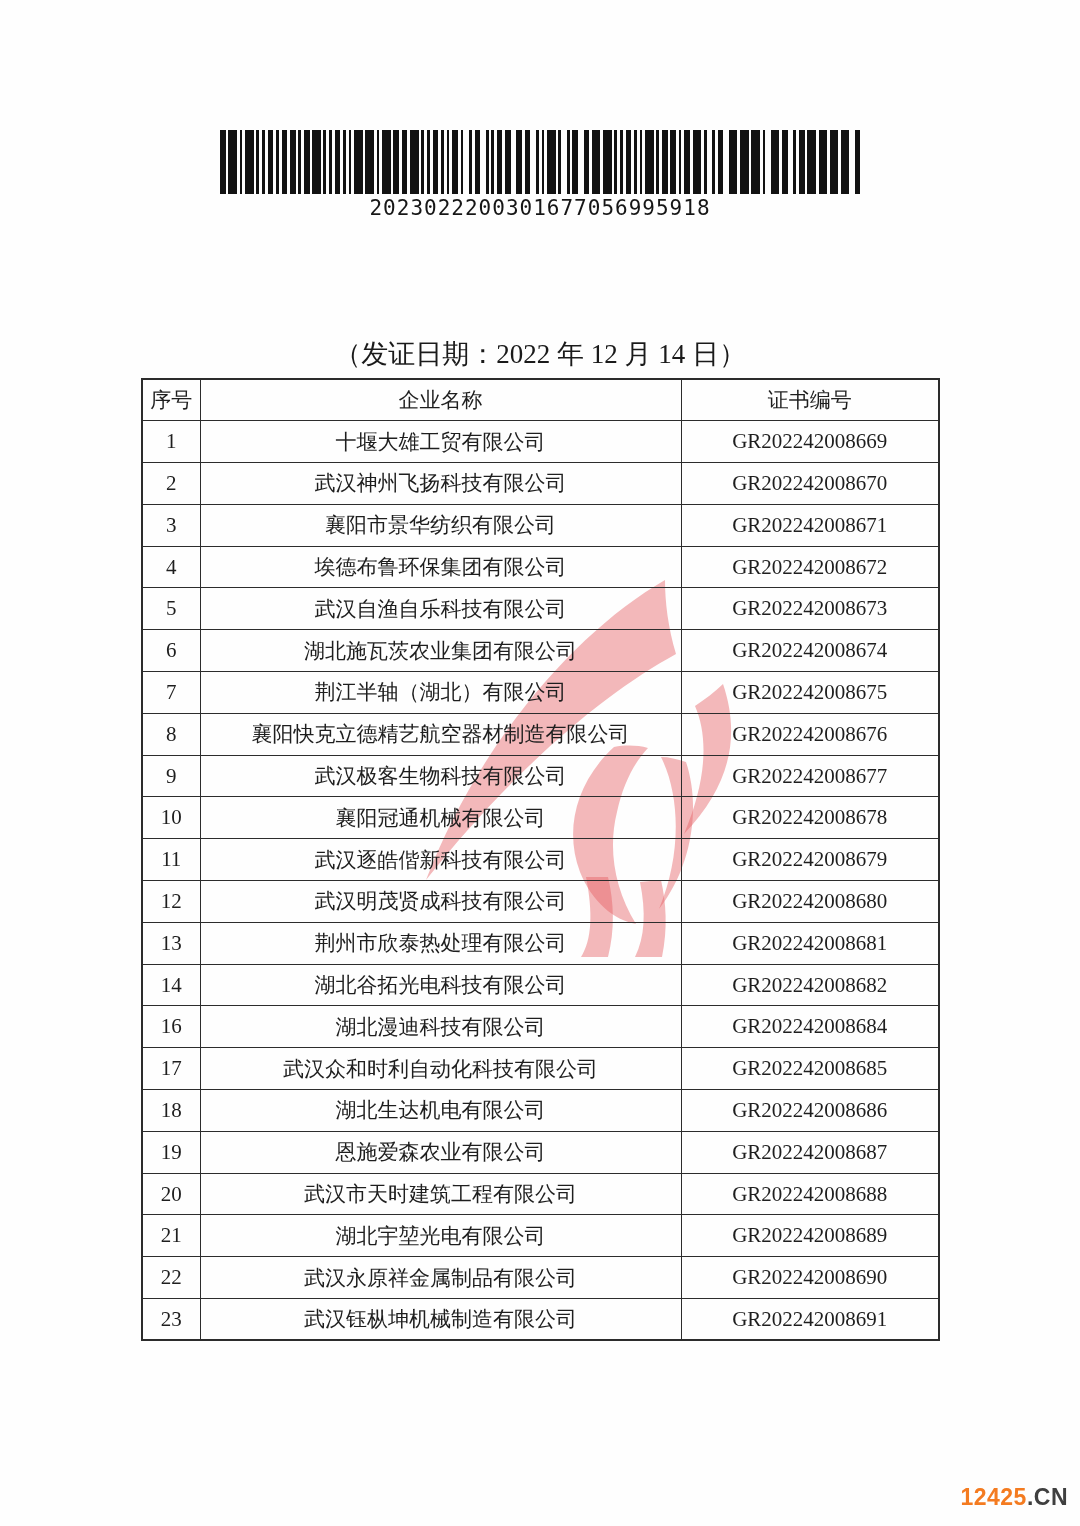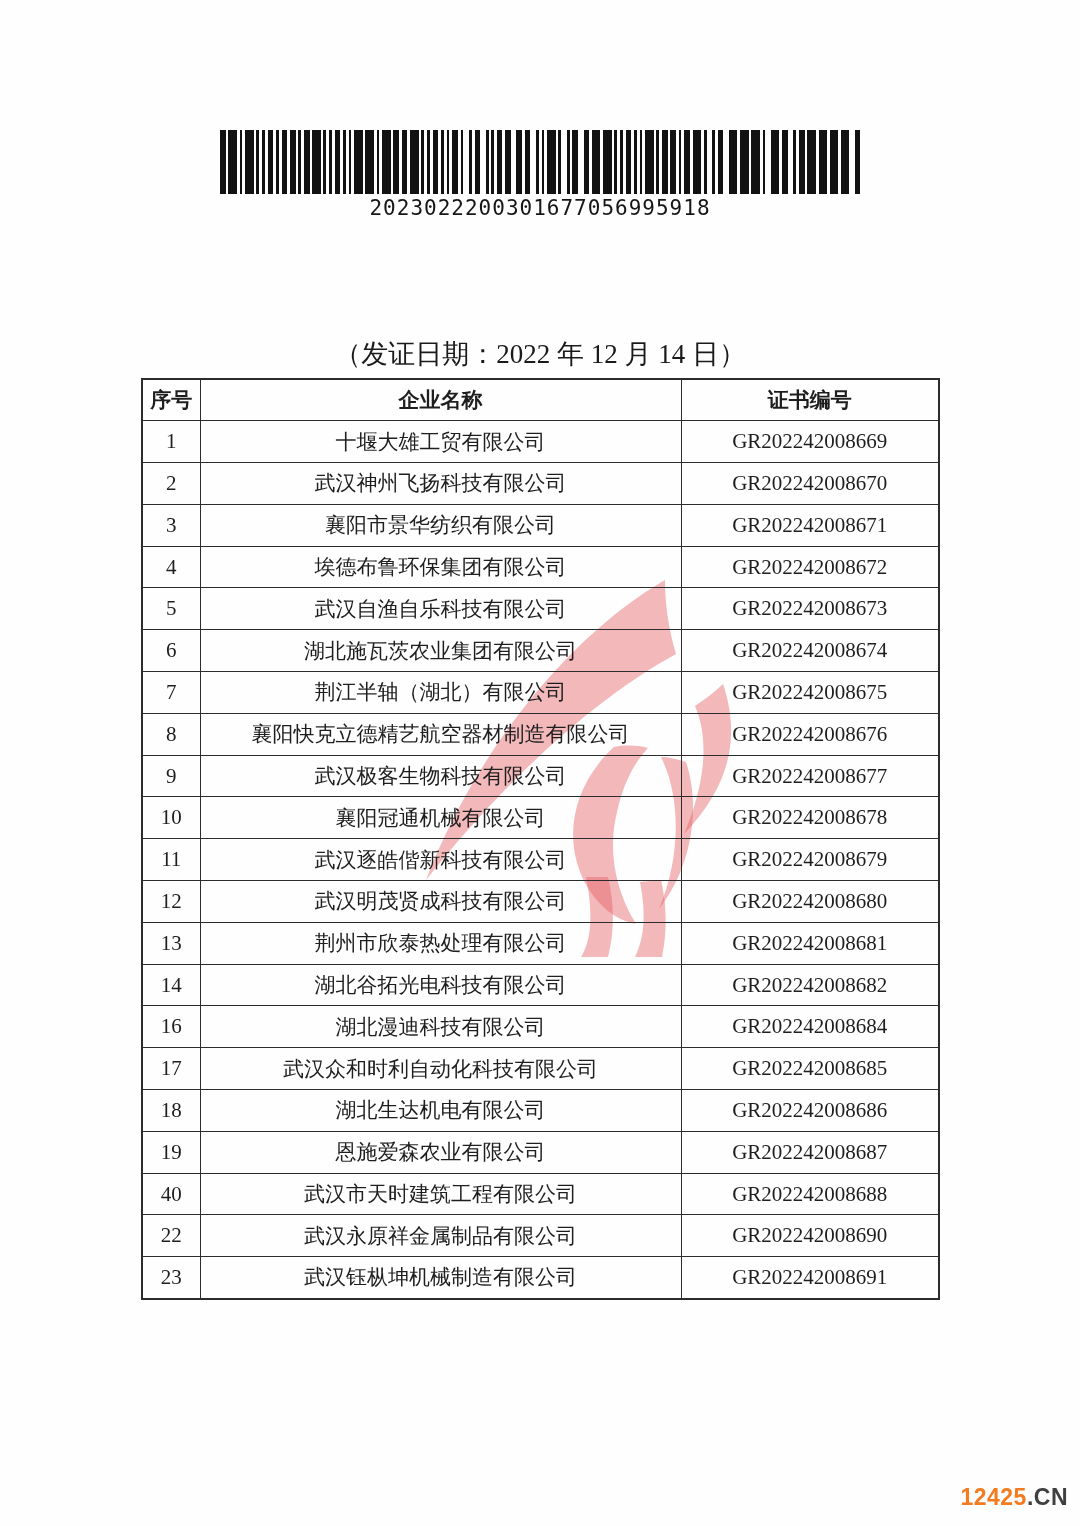--- a/index.html
+++ b/index.html
@@ -29,21 +29,21 @@
   .watermark { position:absolute; left:418px; top:572px; width:375px; height:385px;
                z-index:0; pointer-events:none; }
 
   
   table.listing { position:absolute; left:141px; top:378px; width:797px; z-index:1;
                   border-collapse:collapse; table-layout:fixed; background:transparent;
                   border:2.5px solid #2c2c2c; }
   table.listing th, table.listing td {
       border:1.5px solid #2c2c2c; height:41.8px; text-align:center; vertical-align:middle;
       font-size:21px; color:#1e1e1e; overflow:hidden; white-space:nowrap; }
-  table.listing th { font-weight:700; }
+  table.listing th { font-weight:400; }
   col.c1 { width:58px; } col.c2 { width:481px; } col.c3 { width:258px; }
   .c-cert, .c-no { font-family:"Liberation Serif","DejaVu Serif",serif; }
 
   
   .site-brand { position:absolute; right:12px; top:1484px; font-family:"Liberation Sans","DejaVu Sans",sans-serif;
                 font-size:23px; font-weight:700; letter-spacing:0.5px; }
   .brand-orange { color:#f47b20; }
   .brand-dark { color:#3f3f3f; }
 </style>
 </head>
@@ -323,23 +323,28 @@
         <td class="c-no">18</td>
         <td class="c-name">湖北生达机电有限公司</td>
         <td class="c-cert">GR202242008686</td>
       </tr>
         <tr>
         <td class="c-no">19</td>
         <td class="c-name">恩施爱森农业有限公司</td>
         <td class="c-cert">GR202242008687</td>
       </tr>
         <tr>
-        <td class="c-no">40</td>
+        <td class="c-no">20</td>
         <td class="c-name">武汉市天时建筑工程有限公司</td>
         <td class="c-cert">GR202242008688</td>
+      </tr>
+        <tr>
+        <td class="c-no">21</td>
+        <td class="c-name">湖北宇堃光电有限公司</td>
+        <td class="c-cert">GR202242008689</td>
       </tr>
         <tr>
         <td class="c-no">22</td>
         <td class="c-name">武汉永原祥金属制品有限公司</td>
         <td class="c-cert">GR202242008690</td>
       </tr>
         <tr>
         <td class="c-no">23</td>
         <td class="c-name">武汉钰枞坤机械制造有限公司</td>
         <td class="c-cert">GR202242008691</td>

